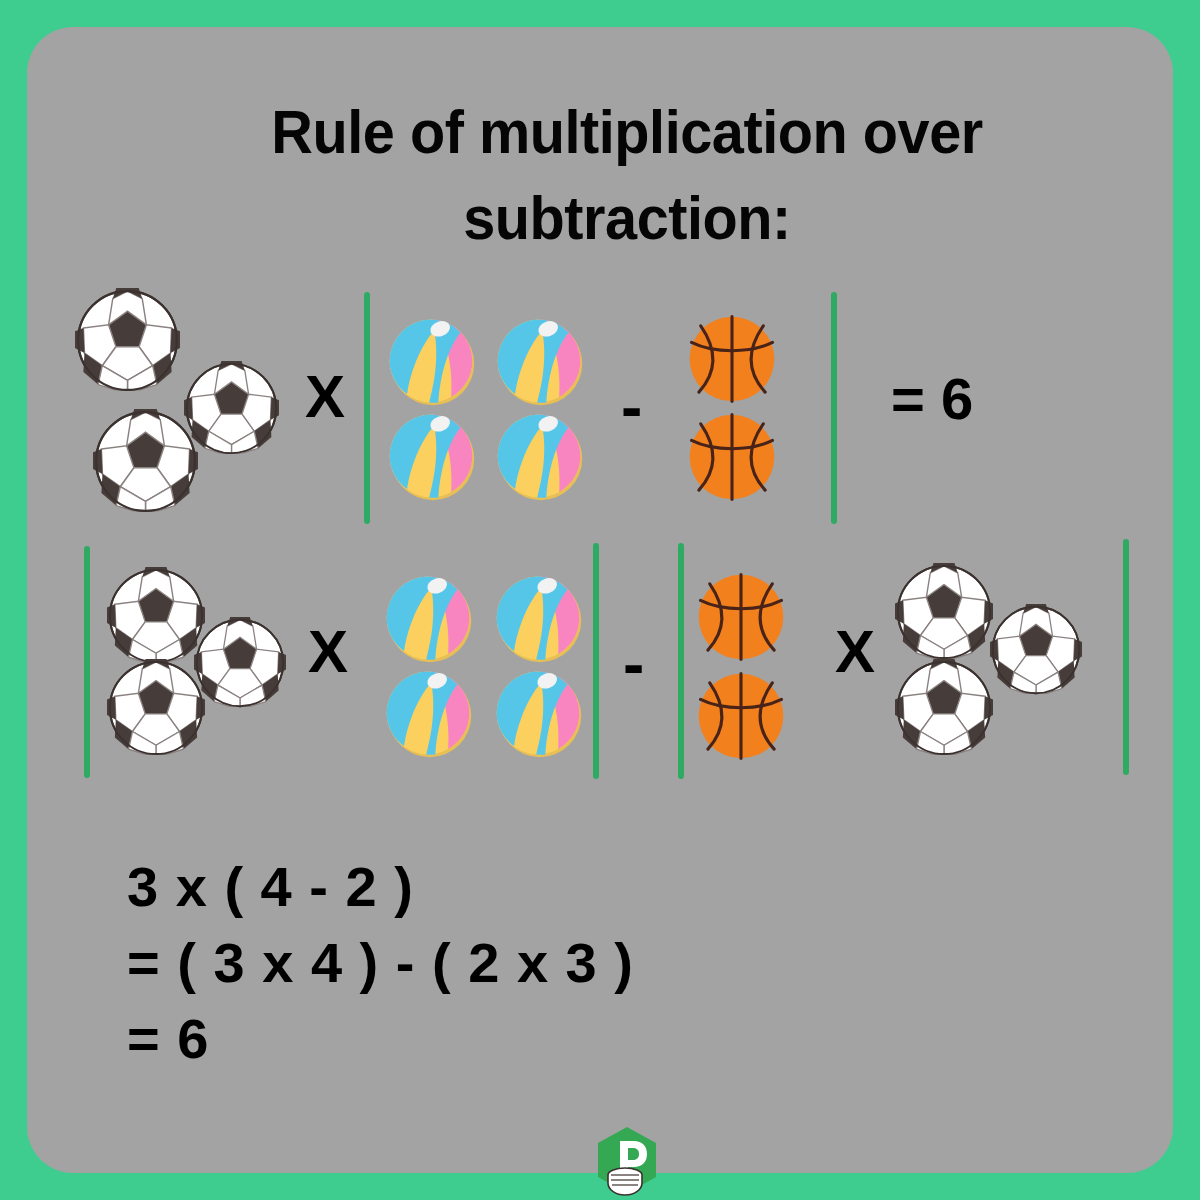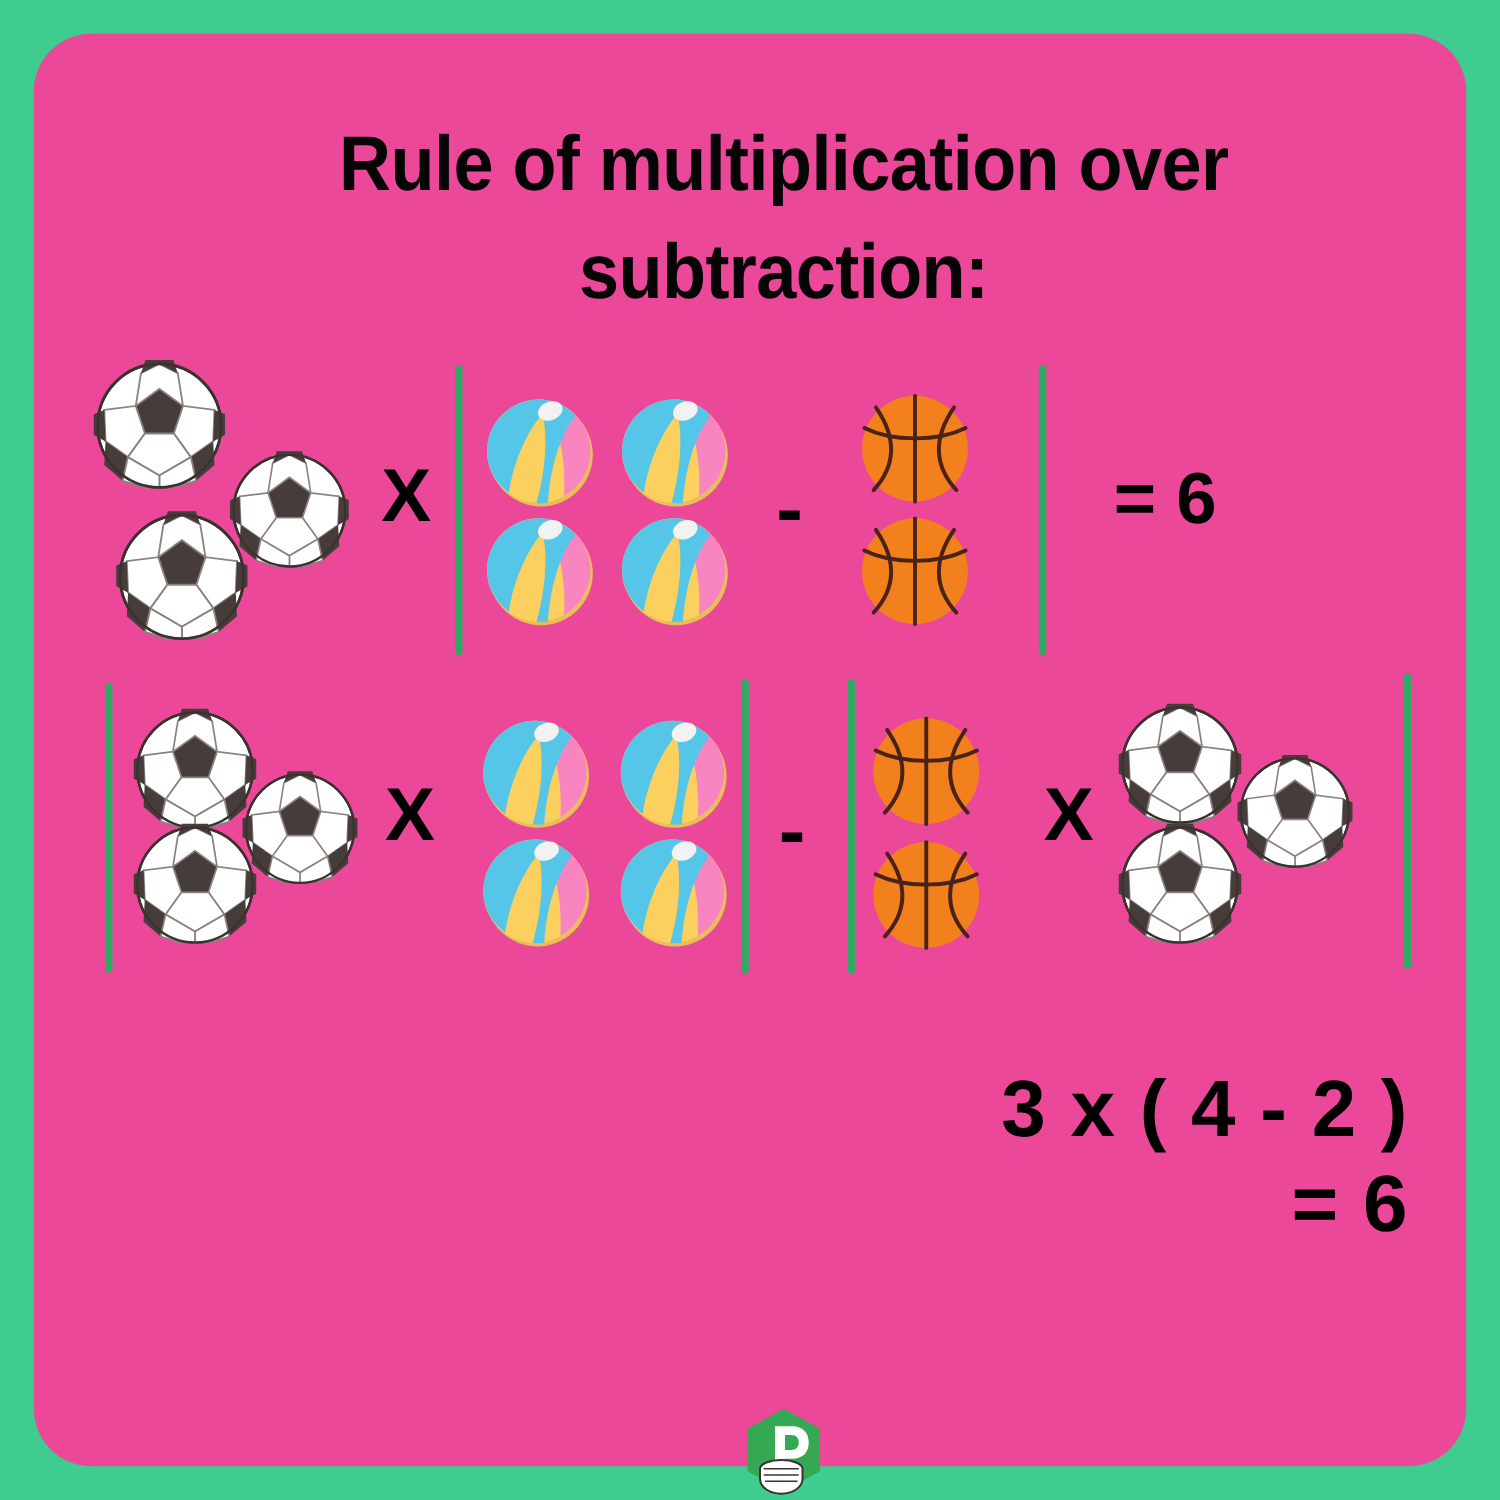--- a/index.html
+++ b/index.html
@@ -19,21 +19,21 @@
     width: 1200px;
     height: 1200px;
     background: #3ecd8f;
   }
   .card {
     position: absolute;
     left: 27px;
     top: 27px;
     width: 1146px;
     height: 1146px;
-    background: #ec4899;
+    background: #a3a3a3;
     border-radius: 46px;
   }
 
   
   .title {
     position: absolute;
     left: 90px;
     top: 62px;
     width: 1020px;
     text-align: center;
@@ -80,24 +80,24 @@
   
   .basket { position: absolute; }
   .basket svg { display: block; width: 100%; height: 100%; }
 
   
   .equations {
     position: absolute;
     left: 100px;
     top: 822px;
     width: 1000px;
-    text-align: right;
+    text-align: left;
     font-family: "Liberation Sans", sans-serif;
     font-weight: bold;
-    font-size: 64px;
+    font-size: 56px;
     line-height: 76px;
     color: #000000;
     letter-spacing: 1px;
   }
   .eqline { display: block; white-space: nowrap; }
 
   
   .logo {
     position: absolute;
     left: 0;
@@ -458,20 +458,21 @@
         <polygon points="92,38 91,62 102,56 102,42" fill="#463c3a"></polygon>
         <circle cx="50" cy="50" r="47" fill="none" stroke="#3b3230" stroke-width="2"></circle>
       </g>
         </svg>
     </div>
 
     <div class="bar" style="left:1096px; top:512px; height:236px;"></div>
 
     <div class="equations">
       <span class="eqline">3 x ( 4 - 2 )</span>
+      <span class="eqline">= ( 3 x 4 ) - ( 2 x 3 )</span>
       <span class="eqline">= 6</span>
     </div>
 
     <div class="logo">
       <svg class="logo-mark" viewBox="0 0 66 72">
         <polygon points="33,2 62,18 62,52 33,68 4,52 4,18" fill="#34a853"></polygon>
         <path d="M26,16 L26,56 L34,56 L34,42 L40,42 C48,42 53,37 53,29 C53,21 48,16 40,16 Z M34,23 L39,23 C43,23 45,25.5 45,29 C45,32.5 43,35 39,35 L34,35 Z" fill="#ffffff"></path>
         <g>
           <path d="M14,50 C14,46 22,43 31,43 C40,43 48,46 48,50 L48,58 C48,65 40,70 31,70 C22,70 14,65 14,58 Z" fill="#ffffff" stroke="#3b3230" stroke-width="1.6"></path>
           <g stroke="#3b3230" stroke-width="1.2" fill="none">

